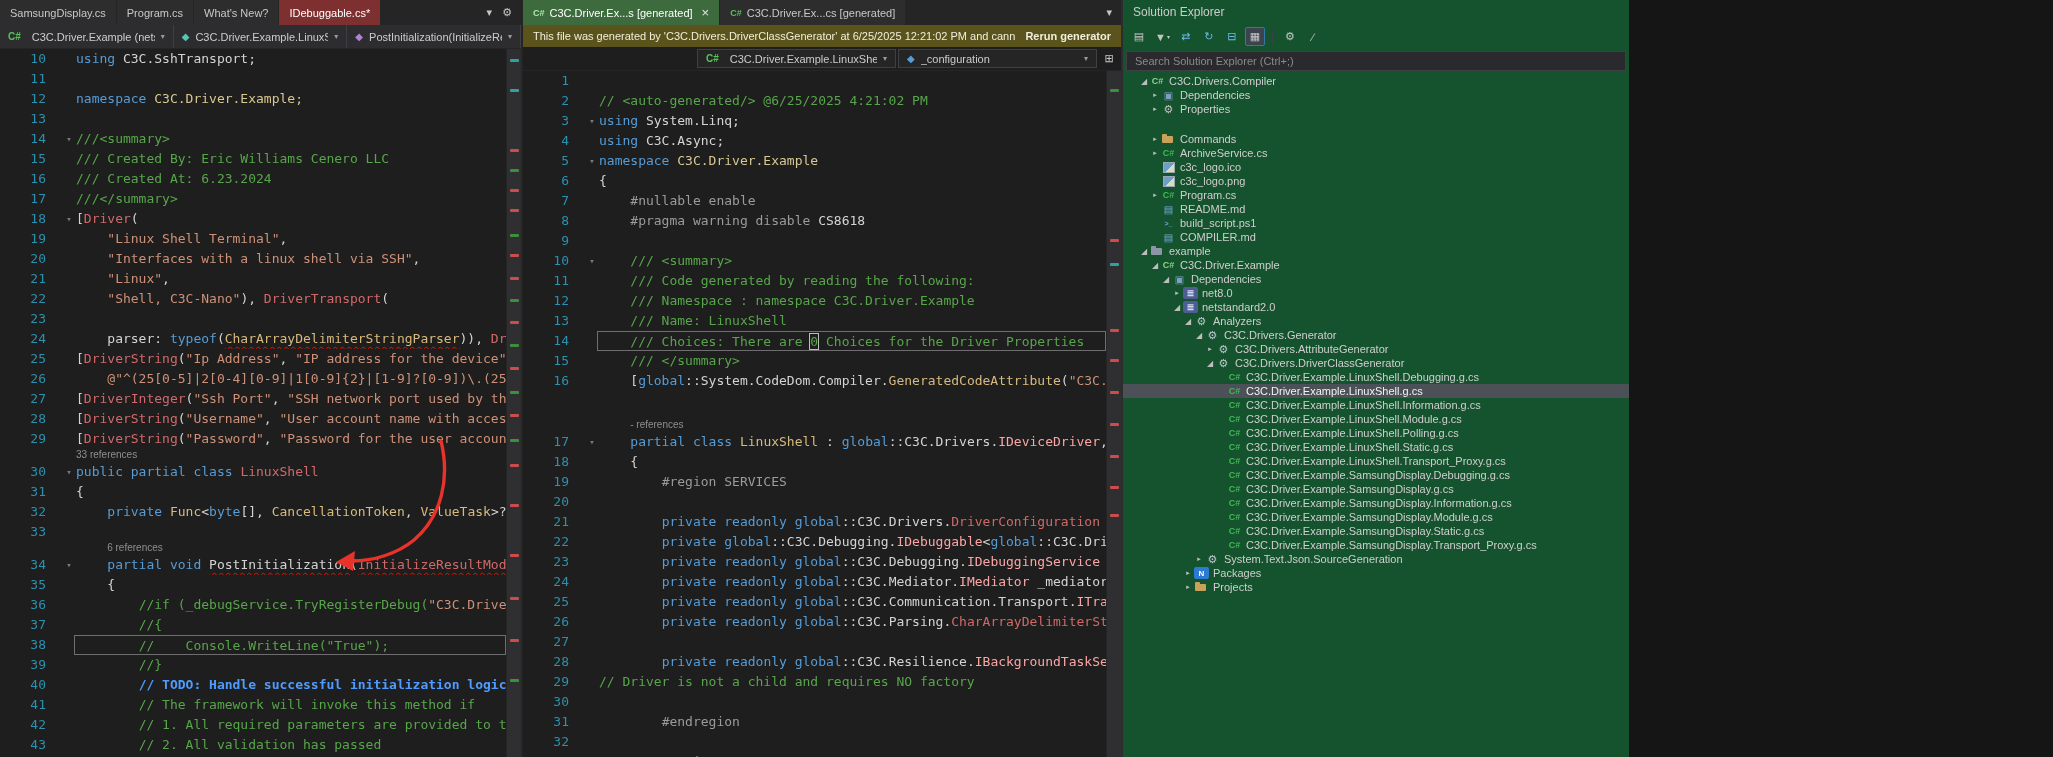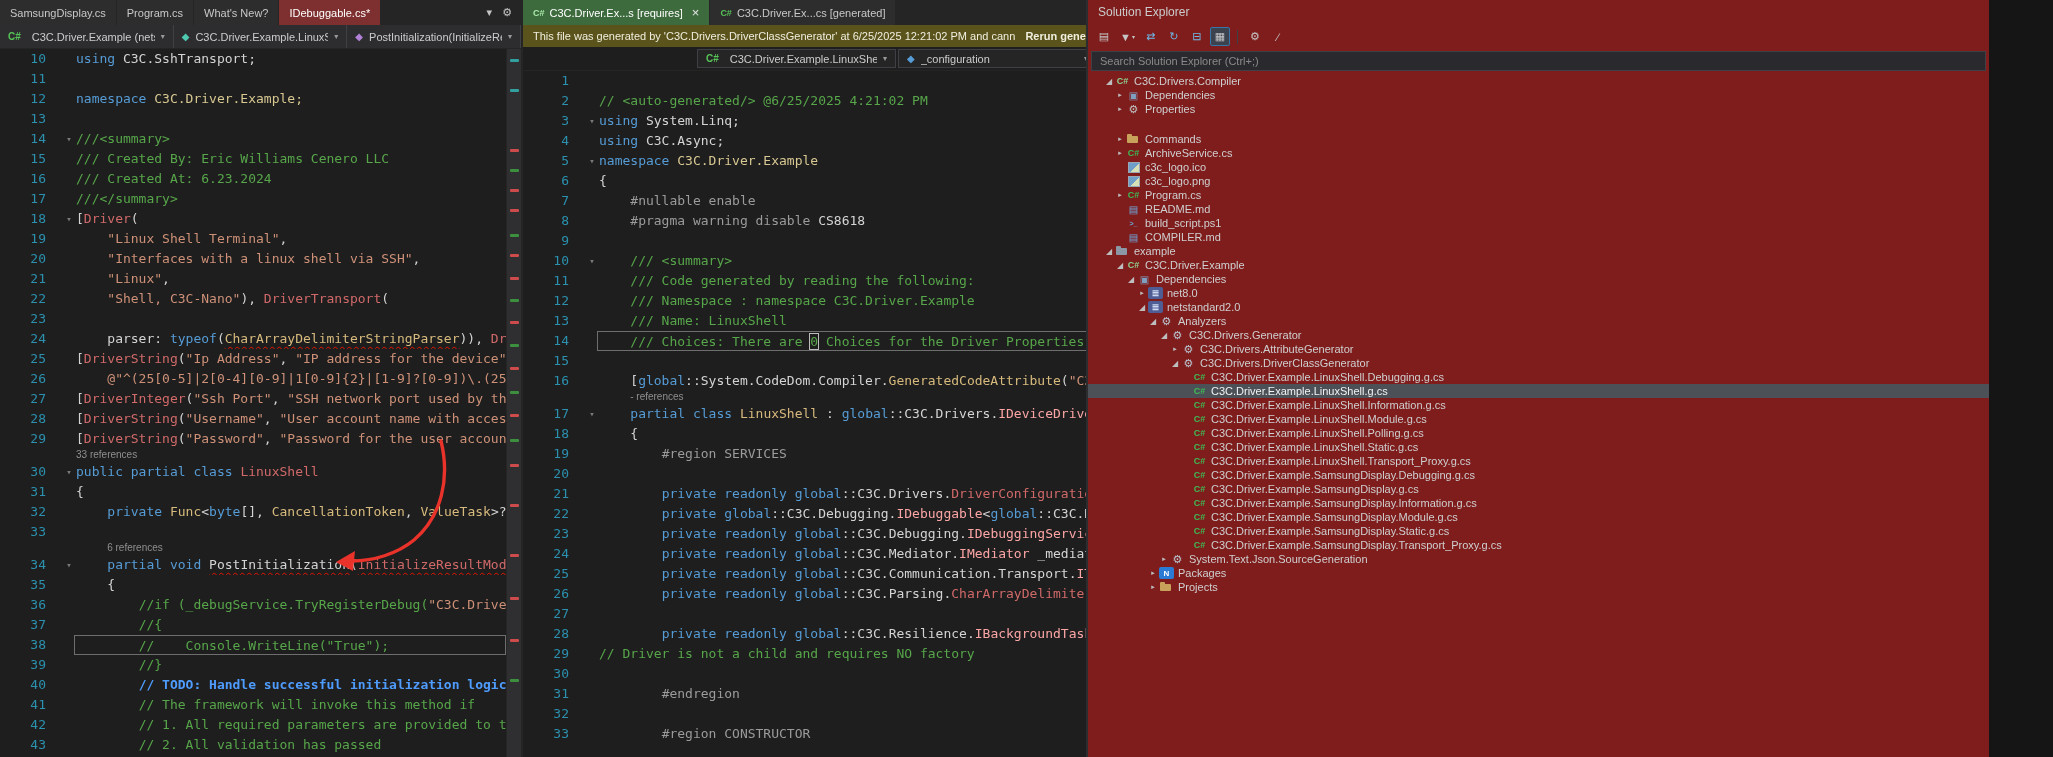--- a/index.html
+++ b/index.html
@@ -1,25 +1,25 @@
 <!DOCTYPE html>
 <html style="--tab-active-left: #7e3030; --tab-active-mid: #3e6b3e; --infobar-bg: #5a531c; --selection-bg: #4c5158; --arrow-color: #e8322a;"><head>
 <meta charset="utf-8">
 <style>
 :root{
   --tab-active-left:#7e3030; --tab-active-mid:#3e6b3e; --infobar-bg:#5a531c;
   --selection-bg:#4c5158; --arrow-color:#e8322a;
 }
 *{margin:0;padding:0;box-sizing:border-box}
 body{background:#151515;font-family:"Liberation Sans",sans-serif}
-#root{position:relative;width:1989px;height:757px;overflow:hidden;background:#2d2d30;color:#ccc}
+#root{position:relative;width:1629px;height:757px;overflow:hidden;background:#2d2d30;color:#ccc}
 .pane{position:absolute;top:0;bottom:0;background:#1e1e1e}
 #pane-left{left:0;width:521px}
 #pane-mid{left:521px;width:600px;border-left:2px solid #252526}
-#pane-right{left:1086px;right:0;background:#7f1d1d;border-left:2px solid #2d2d30}
+#pane-right{left:1121px;right:0;background:#14532d;border-left:2px solid #2d2d30}
 
 .tabrow{position:absolute;top:0;left:0;right:0;height:25px;background:#252526;display:flex;align-items:stretch}
 .tabs{display:flex;align-items:stretch;min-width:0}
 .tab{display:flex;align-items:center;padding:0 10px;font-size:11px;color:#c8c8c8;background:#2d2d2d;border-right:1px solid #252526;white-space:nowrap;cursor:default}
 #pane-left .tab.active{background:var(--tab-active-left);color:#fff}
 #pane-mid .tab.active{background:var(--tab-active-mid);color:#fff}
 .tab-cs{font-weight:bold;font-size:9px;color:#57c457;margin-right:5px}
 .tab.active .tab-cs{color:#a9e8a9}
 .tab-close{margin-left:9px;font-size:13px;color:#e6e6e6;line-height:1}
 .tabrow-actions{margin-left:auto;display:flex;align-items:center;gap:10px;padding:0 9px;color:#c5c5c5;font-size:11px}
@@ -325,21 +325,21 @@
       <path d="M 441 441 C 450 478 442 516 414 540 C 397 554 373 561 352 561" fill="none" stroke="currentColor" stroke-width="3.4" stroke-linecap="round"></path>
       <polygon points="336,562 355,551 353,571" fill="currentColor"></polygon>
     </svg>
   </section>
 
   <section class="pane" id="pane-mid">
     <div class="tabrow">
       <div class="tabs" id="mid-tab-list">
           <div class="tab active">
             <span class="tab-cs">C#</span>
-            <span>C3C.Driver.Ex...s [requires]</span>
+            <span>C3C.Driver.Ex...s [generated]</span>
             <span class="tab-close">×</span>
           </div>
           <div class="tab">
             <span class="tab-cs">C#</span>
             <span>C3C.Driver.Ex...cs [generated]</span>
           </div>
         </div>
       <div class="tabrow-actions">
         <span>▾</span>
       </div>
@@ -429,27 +429,28 @@
           <span class="lc"><span class="c-pl">    </span><span class="c-cm">/// Name: LinuxShell</span></span>
         </div>
         <div class="code-line boxed">
           <span class="ln">14</span>
           <span class="fold"></span>
           <span class="lc"><span class="c-pl">    </span><span class="c-cm">/// Choices: There are </span><span class="c-cm char-box">0</span><span class="c-cm"> Choices for the Driver Properties</span></span>
         </div>
         <div class="code-line">
           <span class="ln">15</span>
           <span class="fold"></span>
+          <span class="lc"><span class="c-pl">    </span><span class="c-cm">/// &lt;/summary&gt;</span></span>
         </div>
         <div class="code-line">
           <span class="ln">16</span>
           <span class="fold"></span>
           <span class="lc"><span class="c-pl">    [</span><span class="c-kw">global</span><span class="c-pl">::System.CodeDom.Compiler.</span><span class="c-gold">GeneratedCodeAttribute</span><span class="c-pl">(</span><span class="c-str">"C3C.Driver</span></span>
         </div>
-        <div class="lens-row" style="padding-left: 107.2px;">- references</div>
+        <div class="lens-row" style="padding-left: 107.2px; margin-top: 28px;">- references</div>
         <div class="code-line">
           <span class="ln">17</span>
           <span class="fold">▾</span>
           <span class="lc"><span class="c-pl">    </span><span class="c-kw">partial</span><span class="c-pl"> </span><span class="c-kw">class</span><span class="c-pl"> </span><span class="c-gold">LinuxShell</span><span class="c-pl"> : </span><span class="c-kw">global</span><span class="c-pl">::C3C.Drivers.</span><span class="c-type">IDeviceDriver</span><span class="c-pl">, </span></span>
         </div>
         <div class="code-line">
           <span class="ln">18</span>
           <span class="fold"></span>
           <span class="lc"><span class="c-pl">    {</span></span>
         </div>

